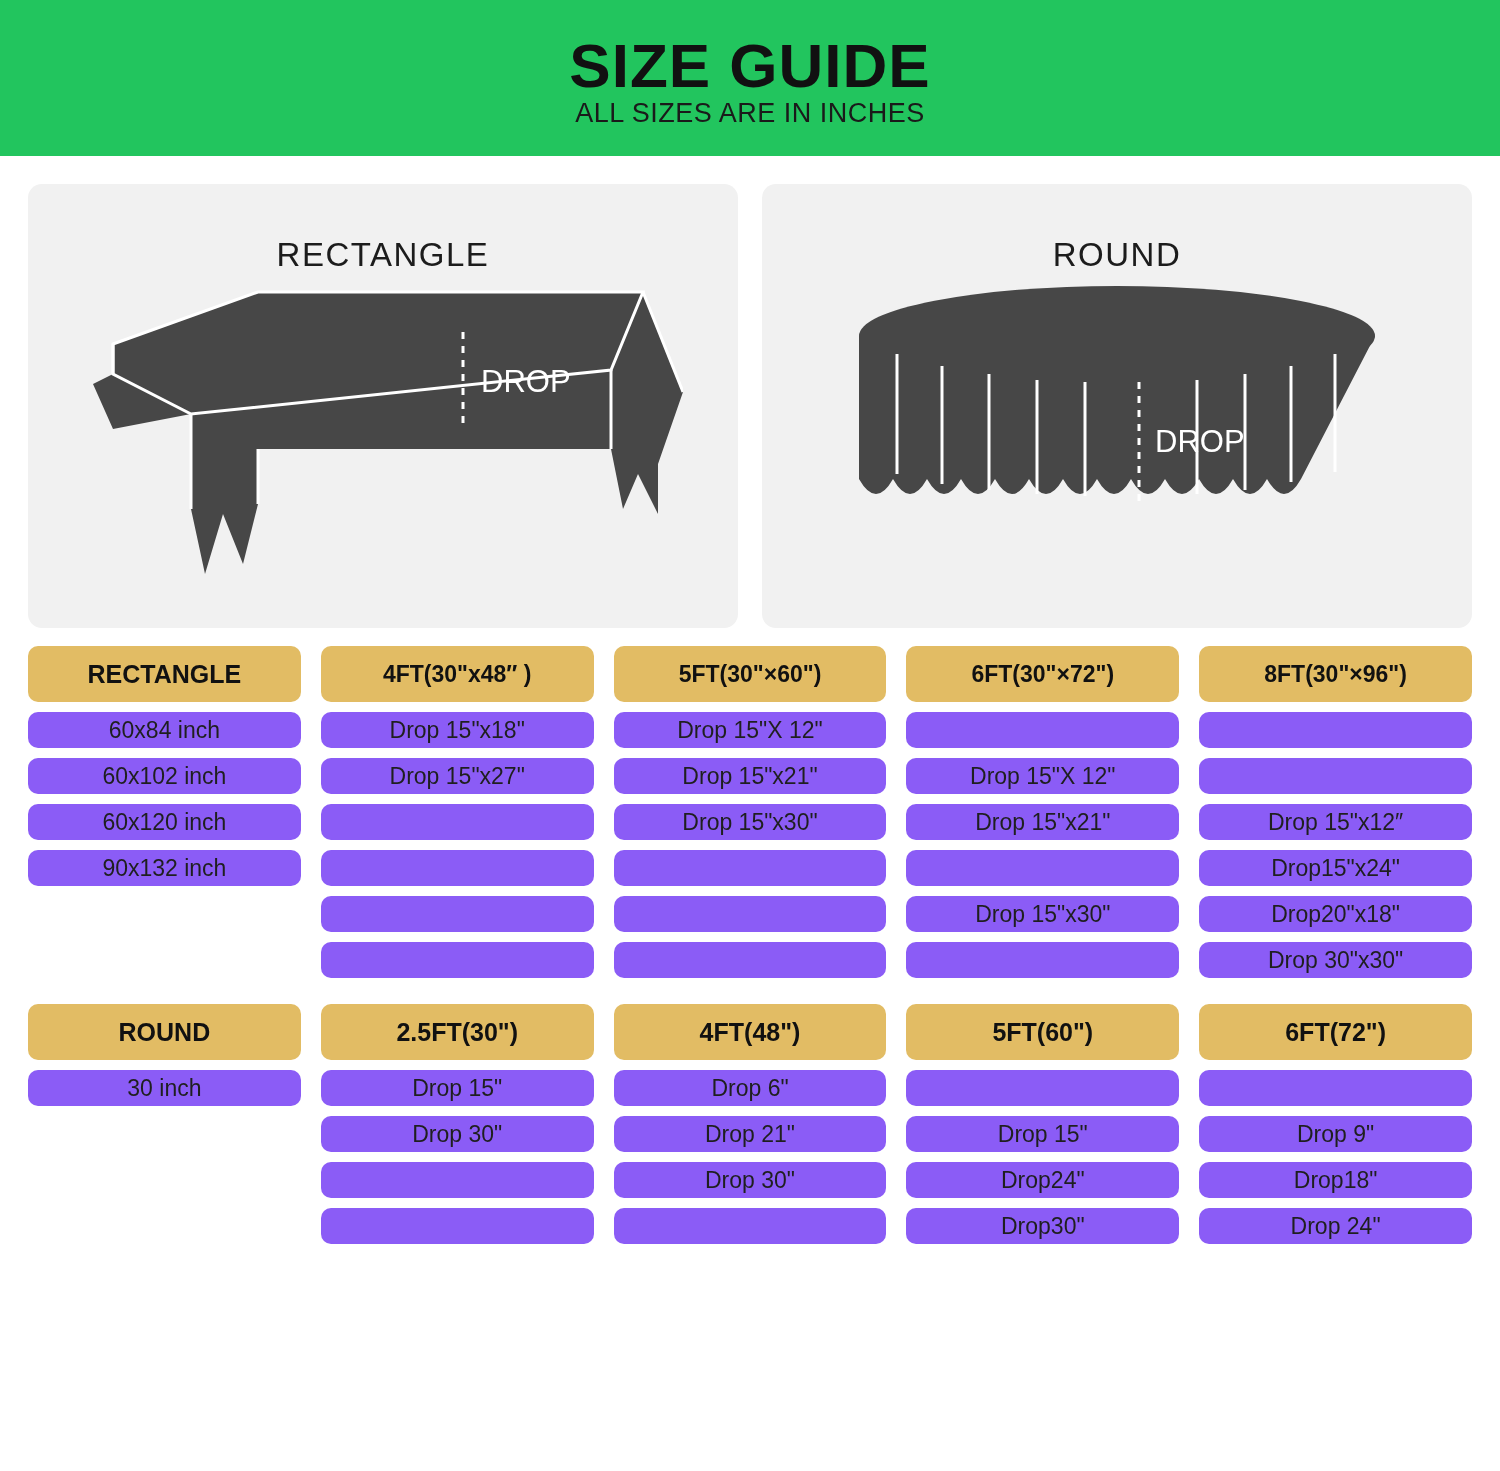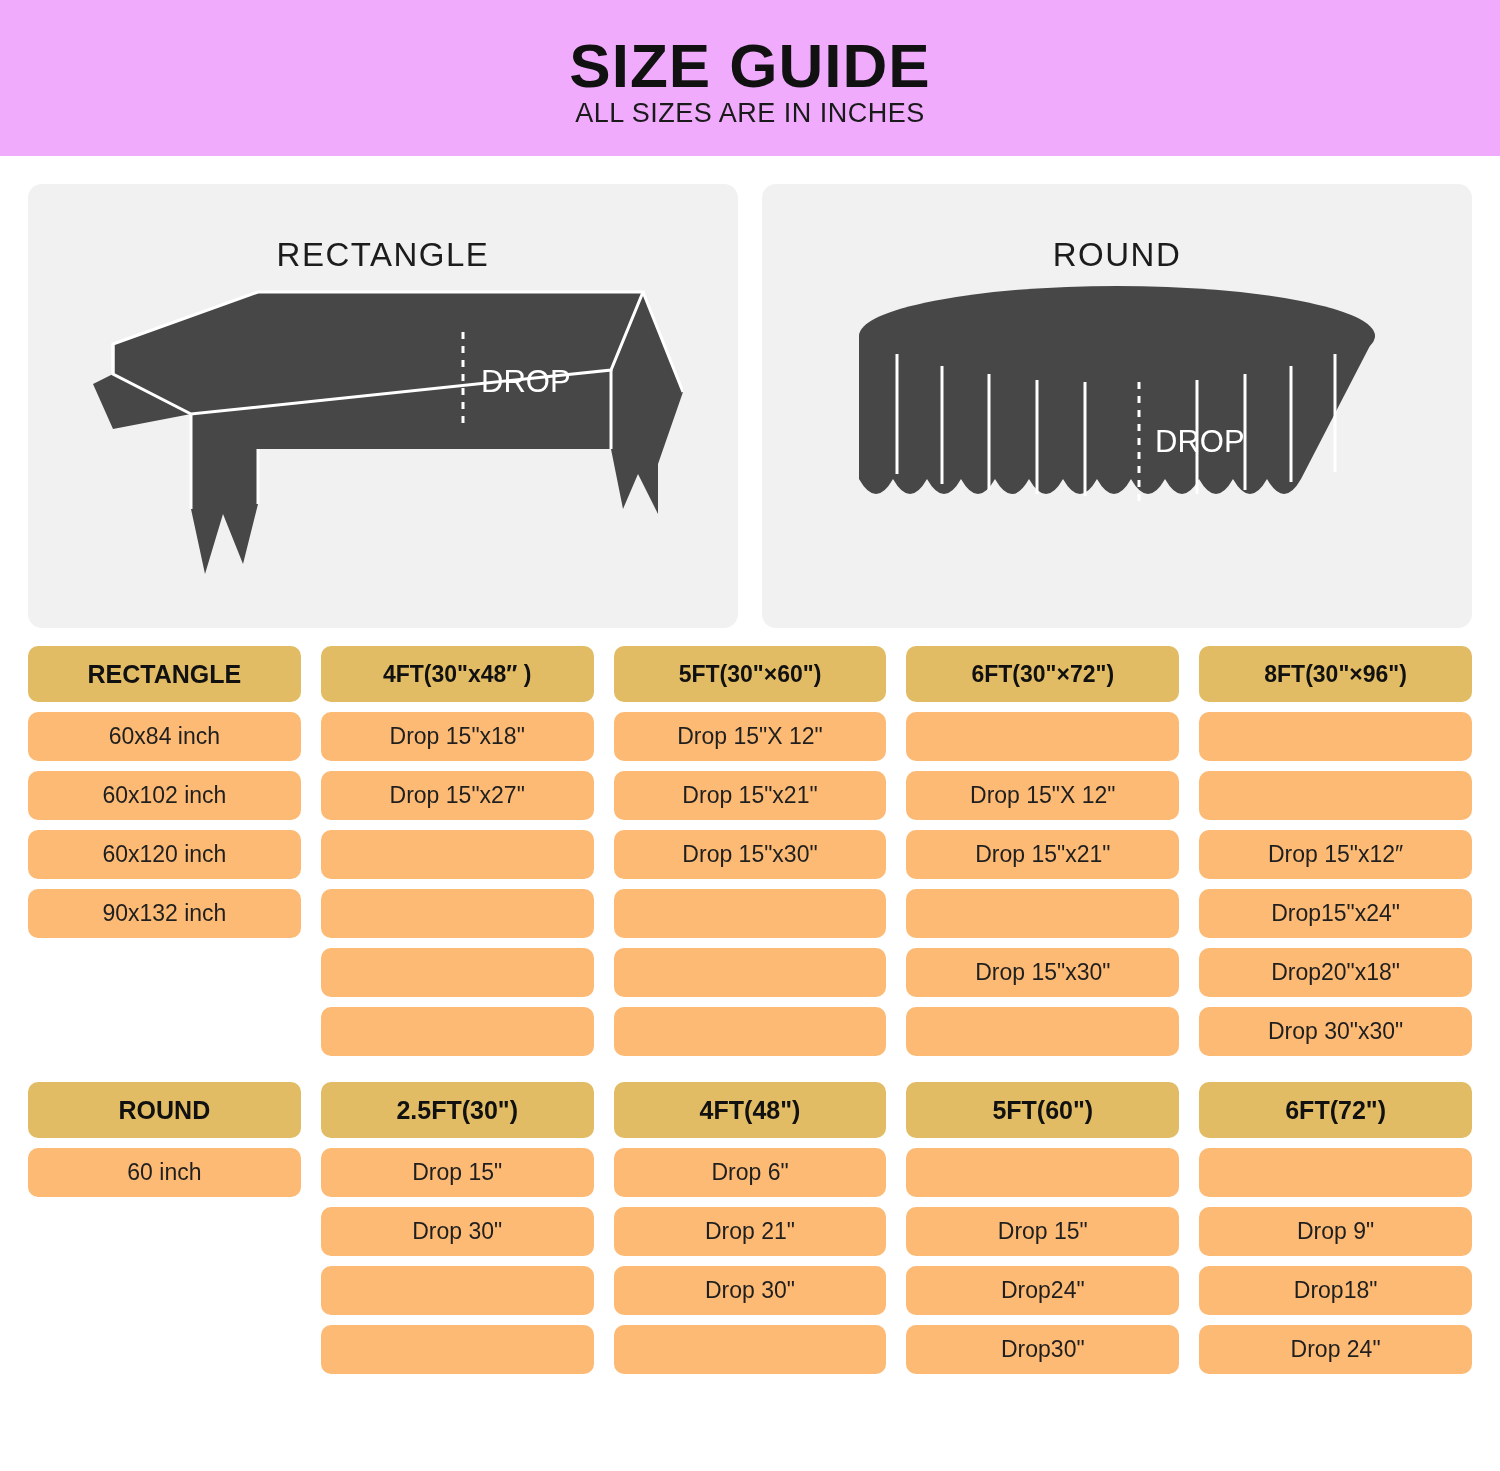--- a/index.html
+++ b/index.html
@@ -10,21 +10,21 @@
     width: 1500px;
     height: 1471px;
     background: #ffffff;
     font-family: "Liberation Sans", sans-serif;
     color: #1c1c1c;
     overflow: hidden;
   }
 
   
   .header {
-    background: #f0abfc;
+    background: #22c55e;
     height: 156px;
     display: flex;
     flex-direction: column;
     align-items: center;
     justify-content: center;
     box-sizing: border-box;
     padding-top: 6px;
   }
   .header-title {
     font-size: 62px;
@@ -92,23 +92,23 @@
     justify-content: center;
     font-size: 25px;
     font-weight: bold;
     color: #111111;
     text-align: center;
     padding: 0 4px;
     box-sizing: border-box;
   }
   .head-cell.small { font-size: 23px; }
   .cell {
-    background: #fdba74;
+    background: #8b5cf6;
     border-radius: 10px;
-    height: 49px;
+    height: 36px;
     display: flex;
     align-items: center;
     justify-content: center;
     font-size: 23px;
     color: #1f1f1f;
     text-align: center;
     box-sizing: border-box;
   }
   .cell.empty { color: transparent; }
 </style>
@@ -204,21 +204,21 @@
       <div class="cell">Drop 15"x12″</div>
       <div class="cell">Drop15"x24"</div>
       <div class="cell">Drop20"x18"</div>
       <div class="cell">Drop 30"x30"</div>
     </div>
   </div>
 
   <div class="tbl">
     <div class="col">
       <div class="head-cell">ROUND</div>
-      <div class="cell">60 inch</div>
+      <div class="cell">30 inch</div>
     </div>
     <div class="col">
       <div class="head-cell">2.5FT(30")</div>
       <div class="cell">Drop 15"</div>
       <div class="cell">Drop 30"</div>
       <div class="cell empty"></div>
       <div class="cell empty"></div>
     </div>
     <div class="col">
       <div class="head-cell">4FT(48")</div>

